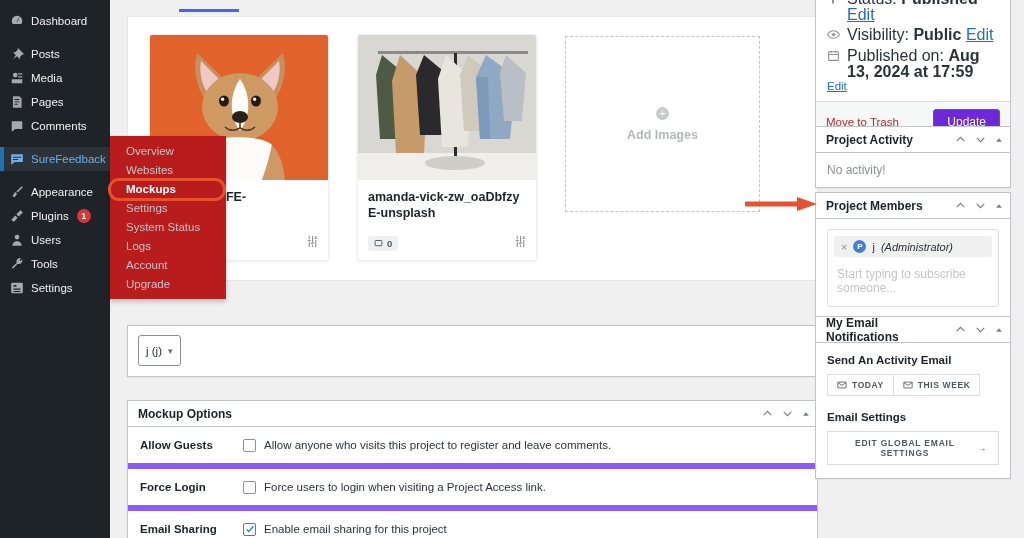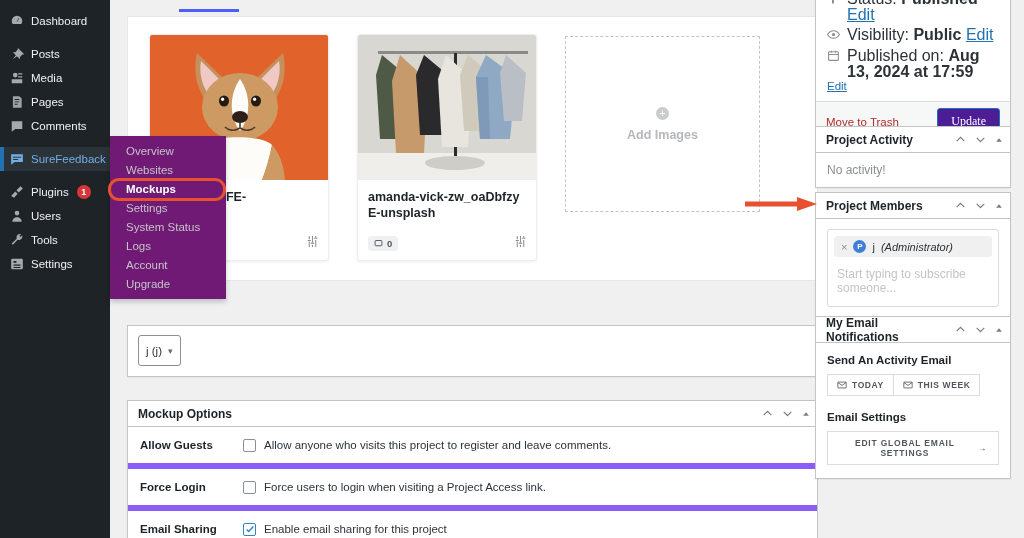--- a/index.html
+++ b/index.html
@@ -63,21 +63,21 @@
     min-width: 14px; height: 14px; line-height: 14px;
     border-radius: 7px; text-align: center;
     padding: 0 3px;
     margin-left: 1px;
   }
 
   
   #submenu {
     position: absolute; left: 110px; top: 136px;
     width: 116px;
-    background: #701a75;
+    background: #b91c1c;
     padding: 5px 0 6px 0;
     z-index: 40;
     box-shadow: 0 3px 5px rgba(0,0,0,.2);
   }
   .sub-item {
     font-size: 11.5px;
     color: #c3c4c7;
     padding: 3.5px 0 3.5px 16px;
     cursor: pointer;
     white-space: nowrap;
@@ -237,26 +237,25 @@
     background: #f6f7f7;
     height: 40px;
     display: flex; align-items: center; justify-content: space-between;
     padding: 0 10px;
   }
   .trash-link {
     color: #b32d2e; font-size: 11.5px;
     text-decoration: underline; cursor: pointer;
   }
   .btn-primary {
-    background: #4c1d95; color: #fff;
+    background: #6d28d9; color: #fff;
     border: 1px solid #2271b1; border-radius: 3px;
     font-size: 12px; font-weight: 400;
     padding: 5px 13px;
     cursor: pointer;
-    font-family: Liberation Serif, serif;
   }
 
   #activity-box { top: 126px; }
   #activity-box .pb-body { padding: 10px 11px; font-size: 12px; color: #8c8f94; }
 
   #members-box { top: 192px; }
   #members-box .pb-body { padding: 10px 11px 12px 11px; }
   .member-field {
     border: 1px solid #dcdcde; border-radius: 3px;
     background: #fff;
@@ -681,20 +680,28 @@
       <span class="mi-ico">
           <svg width="14" height="14" viewBox="0 0 24 24" fill="currentColor">
             <path d="M2 4h20v13H8l-6 5z"></path>
             <path d="M5 8h14v1.8H5zM5 12h9v1.8H5z" fill="#2c3338"></path>
           </svg>
         </span>
       <span>SureFeedback</span>
     </div>
     <div class="menu-sep"></div>
 
+    <div class="menu-item">
+      <span class="mi-ico">
+          <svg width="14" height="14" viewBox="0 0 24 24" fill="currentColor">
+            <path d="M20 2l2 2-9 9-2-2zM9 12l3 3-4 6-4-2z"></path>
+          </svg>
+        </span>
+      <span>Appearance</span>
+    </div>
 
     <div class="menu-item">
       <span class="mi-ico">
           <svg width="14" height="14" viewBox="0 0 24 24" fill="currentColor">
             <path d="M18 2l4 4-7 7-4-4zM9 11l4 4-6 7-5-3z"></path>
           </svg>
         </span>
       <span>Plugins</span>
       <span class="plugin-badge">1</span>
     </div>

